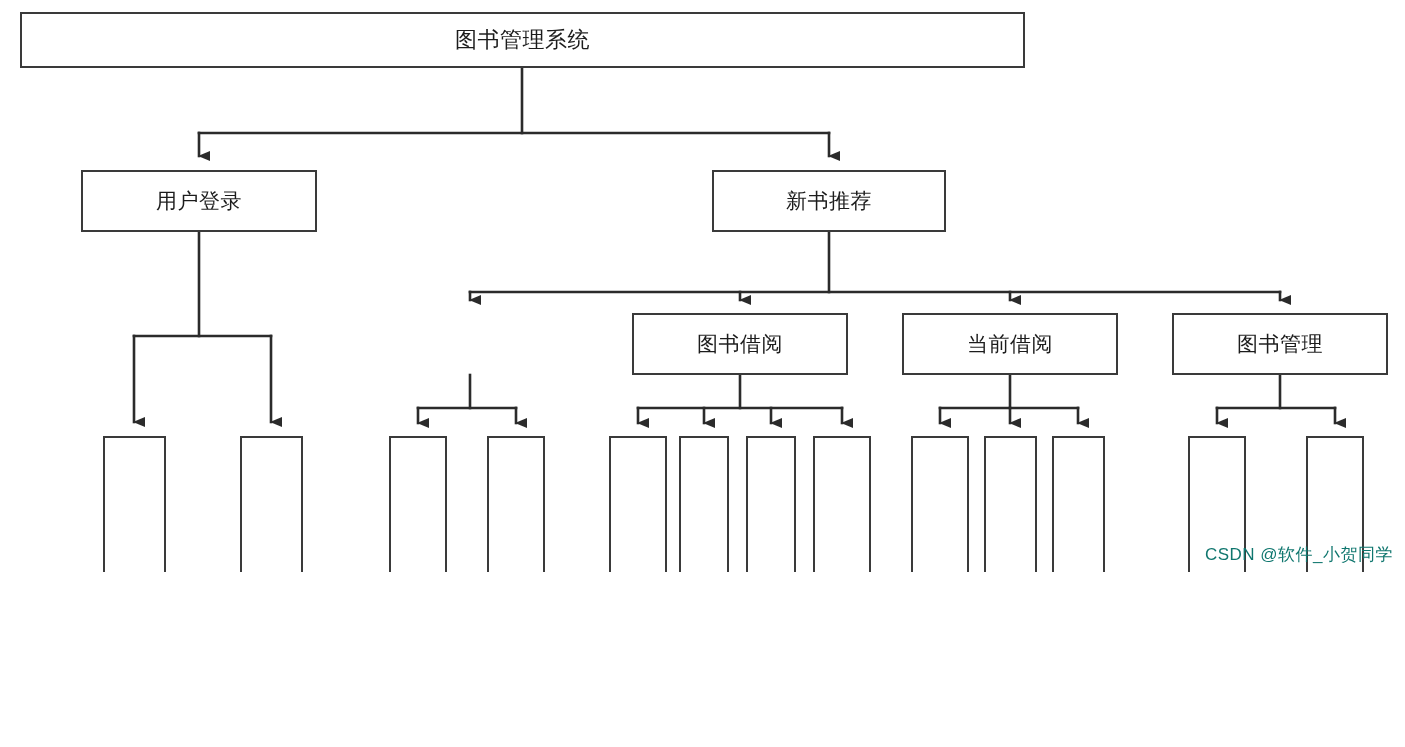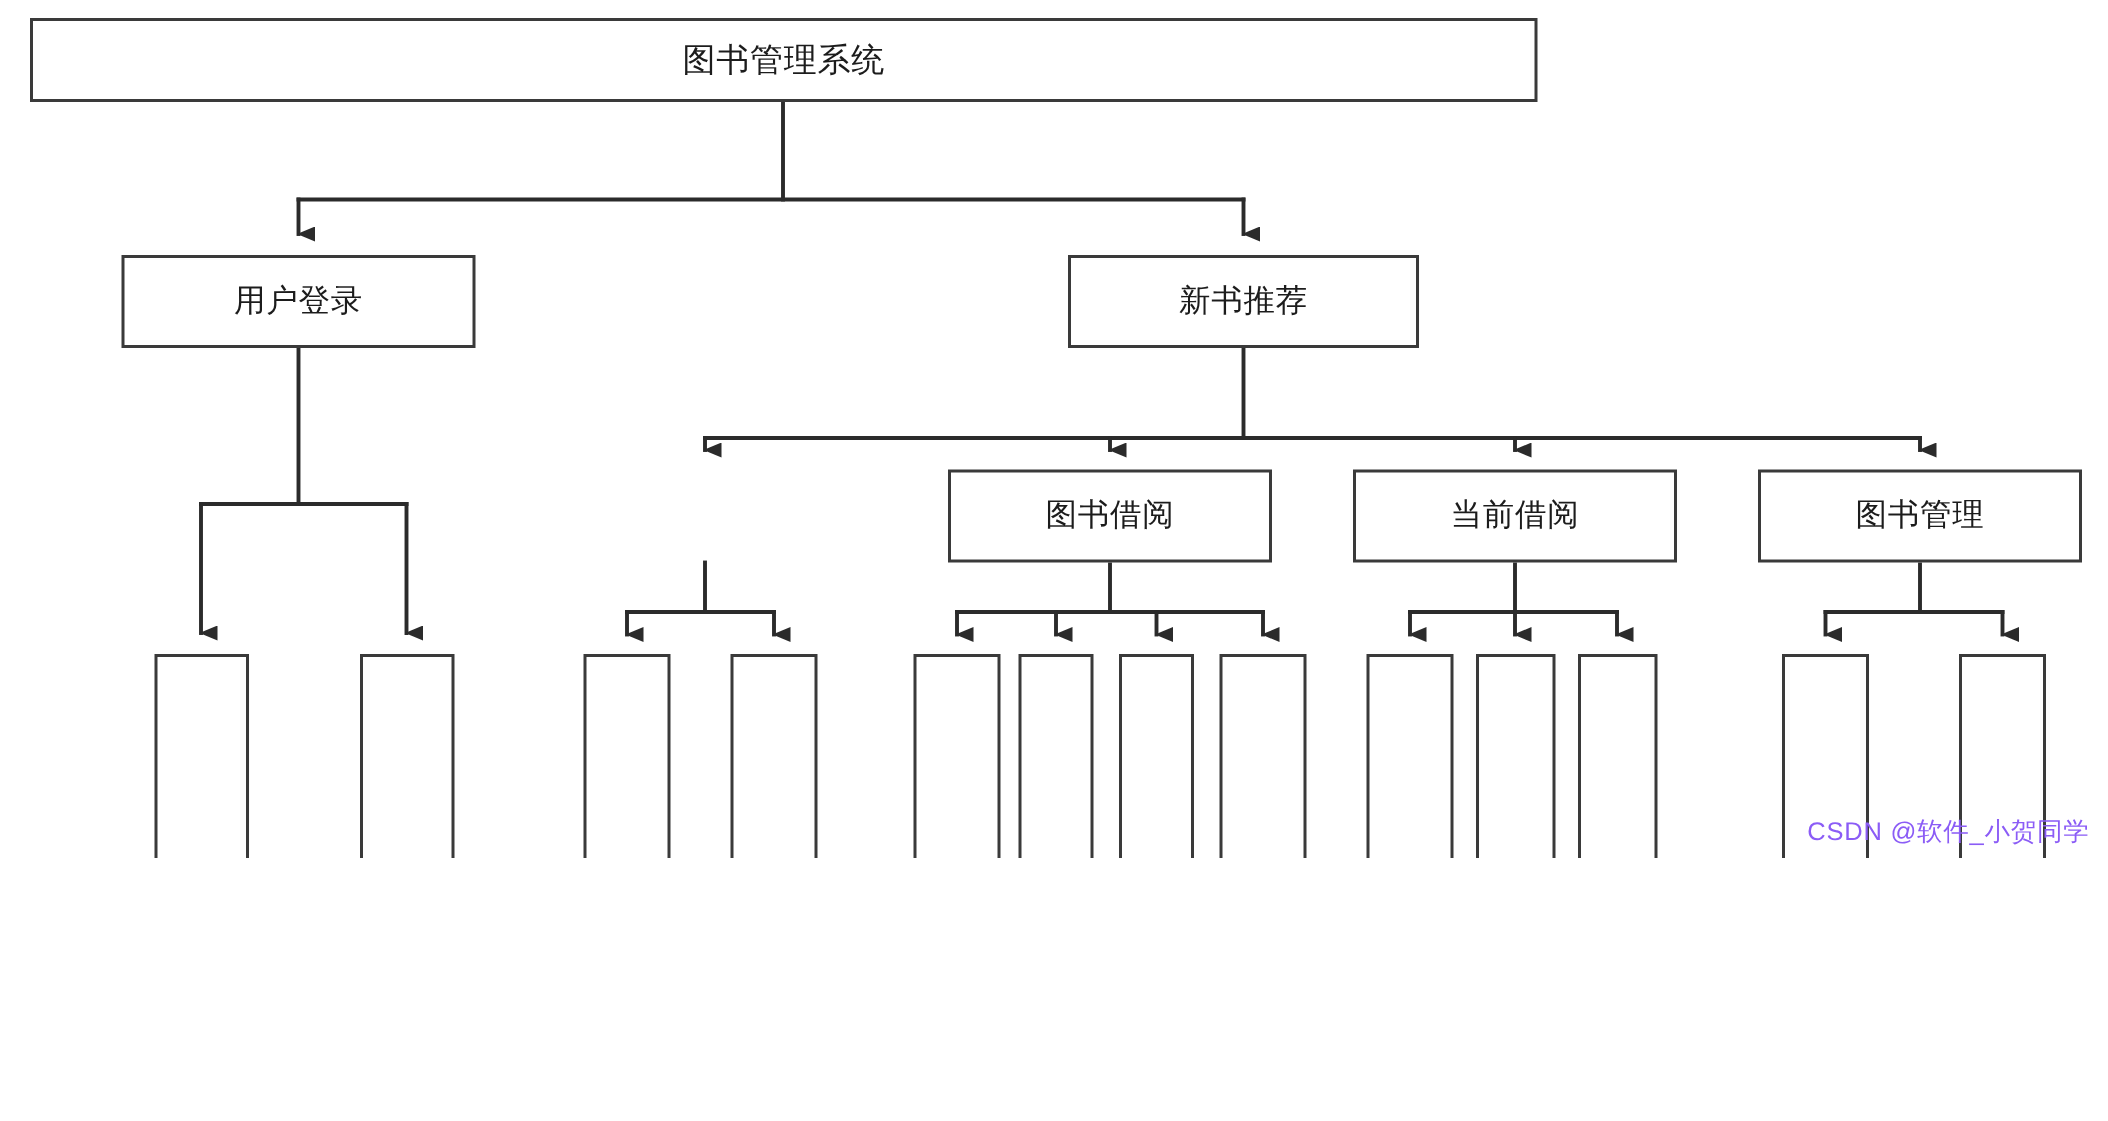--- a/index.html
+++ b/index.html
@@ -53,21 +53,21 @@
     white-space: normal;
     max-height: 272px;
   }
   .node.root .lbl { font-size: 22px; }
 
   #watermark {
     position: absolute;
     right: 12px;
     bottom: 6px;
     font-size: 17px;
-    color: #8b5cf6;
+    color: #0f766e;
     letter-spacing: 0.5px;
     z-index: 5;
     white-space: nowrap;
     font-family: "Liberation Sans", "DejaVu Sans", sans-serif;
   }
 </style>
 </head>
 <body>
 
 <div id="canvas">

